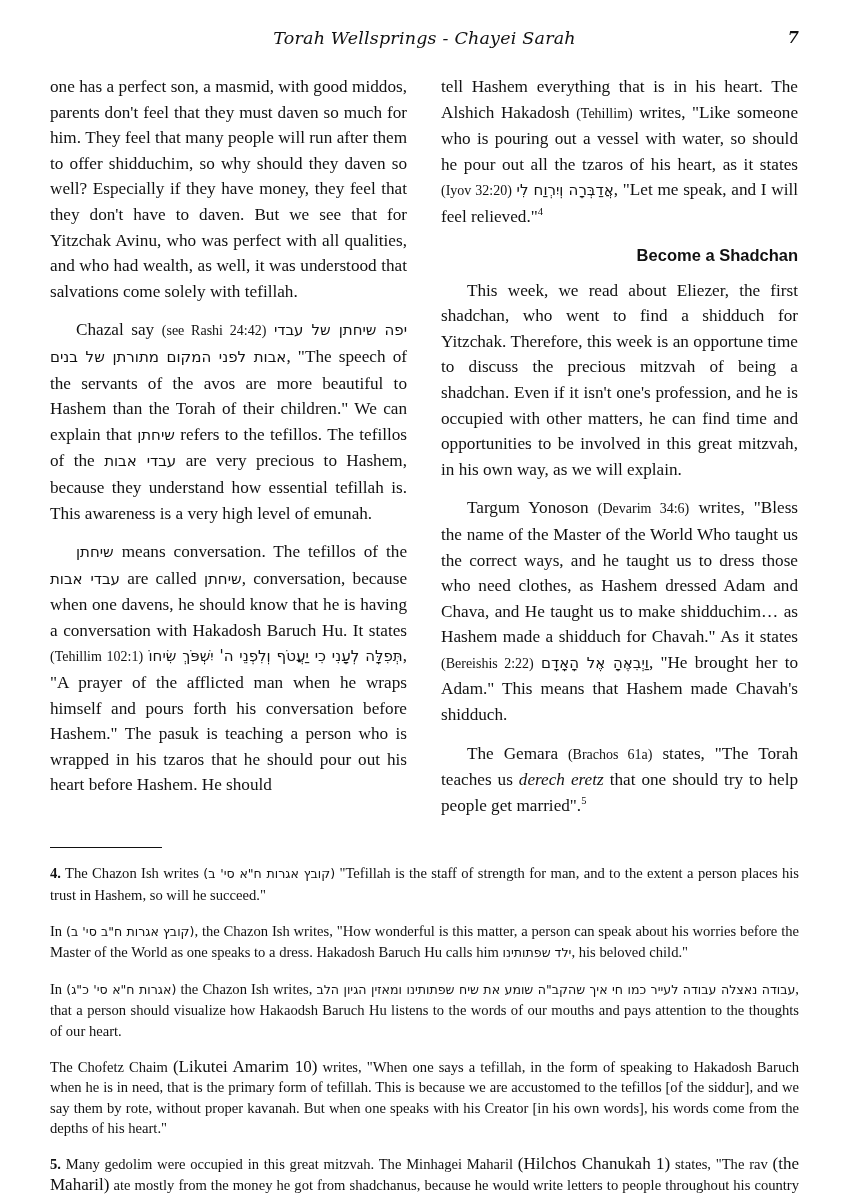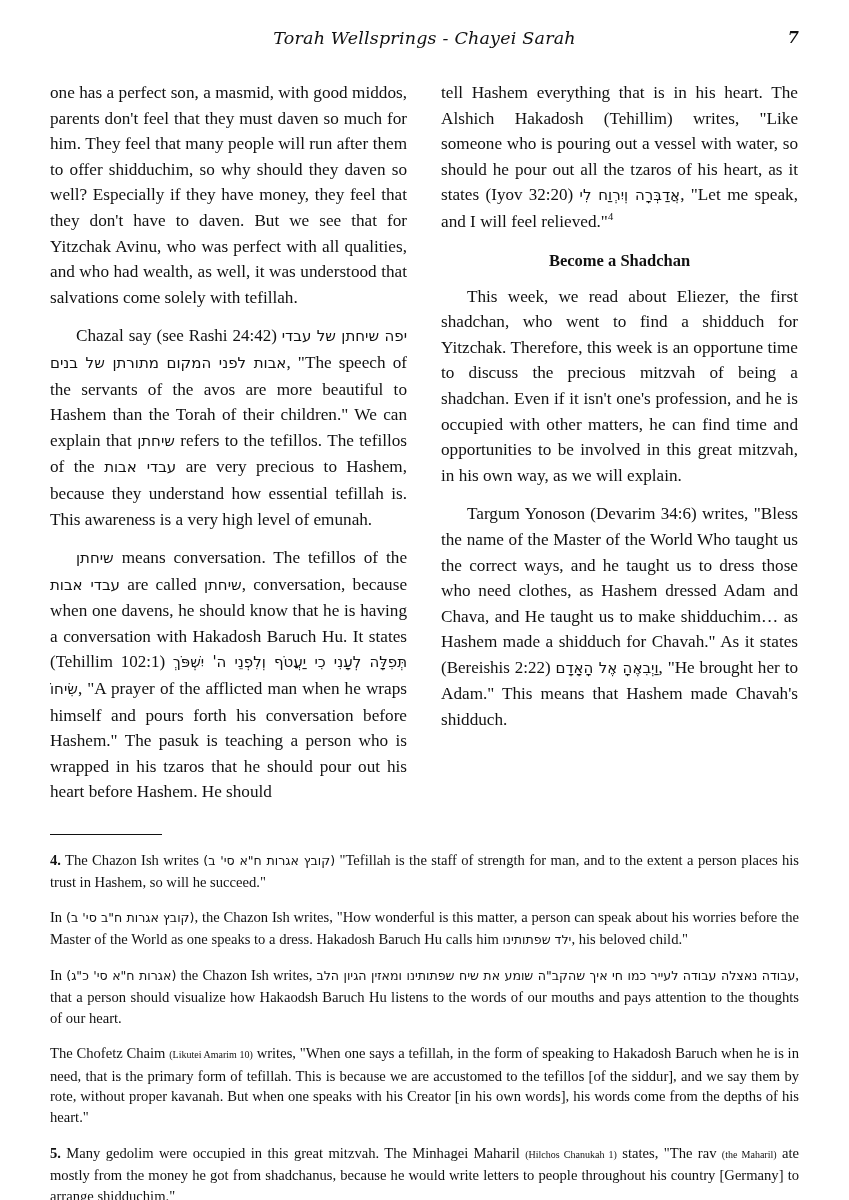--- a/index.html
+++ b/index.html
@@ -47,51 +47,51 @@
   
   .columns {
     display: flex;
     gap: 34px;
     align-items: flex-start;
   }
   .col {
     width: 357px;
   }
   .col p {
-    margin: 8px 0 13px 0;
+    margin: 2px 0 13px 0;
     font-size: 17.2px;
     line-height: 25.6px;
     text-align: justify;
     text-justify: inter-word;
     hyphens: none;
   }
   .col p.indent {
     text-indent: 26px;
   }
   .src {
-    font-size: 17px;
+    font-size: 14px;
     font-variant: normal;
   }
   .heb {
     font-family: "DejaVu Sans", sans-serif;
     font-size: 15px;
     direction: rtl;
     unicode-bidi: embed;
   }
   .it { font-style: italic; }
   sup {
     font-size: 10.5px;
     vertical-align: super;
     line-height: 0;
   }
   h2.subhead {
-    font-family: Liberation Serif, serif;
+    font-family: Liberation Sans, sans-serif;
     font-size: 16.5px;
     font-weight: bold;
-    text-align: center;
+    text-align: right;
     margin: 16px 0 13px 0;
   }
 
   
   .footnotes {
     margin-top: 16px;
   }
   .fn-rule {
     width: 112px;
     height: 0;
@@ -101,21 +101,21 @@
   .footnotes p {
     margin: 15px 0 12px 0;
     font-size: 14.6px;
     line-height: 20.6px;
     text-align: justify;
   }
   .fn-num {
     font-weight: bold;
   }
   .fn-src {
-    font-size: 10px;
+    font-size: 17px;
   }
   .fn-heb {
     font-family: "DejaVu Sans", sans-serif;
     font-size: 12.6px;
     direction: rtl;
     unicode-bidi: embed;
   }
 </style>
 </head>
 <body>
@@ -142,20 +142,21 @@
     <div class="col">
 
       <p><span>tell Hashem everything that is in his heart. The Alshich Hakadosh</span> <span class="src">(Tehillim)</span> <span>writes, "Like someone who is pouring out a vessel with water, so should he pour out all the tzaros of his heart, as it states</span> <span class="src">(Iyov 32:20)</span> <span class="heb">אֲדַבְּרָה וְיִרְוַח לִי</span><span>, "Let me speak, and I will feel relieved."</span><sup>4</sup></p>
 
       <h2 class="subhead">Become a Shadchan</h2>
 
       <p class="indent"><span>This week, we read about Eliezer, the first shadchan, who went to find a shidduch for Yitzchak. Therefore, this week is an opportune time to discuss the precious mitzvah of being a shadchan. Even if it isn't one's profession, and he is occupied with other matters, he can find time and opportunities to be involved in this great mitzvah, in his own way, as we will explain.</span></p>
 
       <p class="indent"><span>Targum Yonoson</span> <span class="src">(Devarim 34:6)</span> <span>writes, "Bless the name of the Master of the World Who taught us the correct ways, and he taught us to dress those who need clothes, as Hashem dressed Adam and Chava, and He taught us to make shidduchim… as Hashem made a shidduch for Chavah." As it states</span> <span class="src">(Bereishis 2:22)</span> <span class="heb">וַיְבִאֶהָ אֶל הָאָדָם</span><span>, "He brought her to Adam." This means that Hashem made Chavah's shidduch.</span></p>
 
+      <p class="indent"><span>The Gemara</span> <span class="src">(Brachos 61a)</span> <span>states, "The Torah teaches us</span> <span class="it">derech eretz</span> <span>that one should try to help people get married".</span><sup>5</sup></p>
 
     </div>
   </div>
 
   <div class="footnotes">
     <div class="fn-rule"></div>
 
     <p><span class="fn-num">4.</span> <span>The Chazon Ish writes</span> <span class="fn-heb">(קובץ אגרות ח"א סי' ב)</span> <span>"Tefillah is the staff of strength for man, and to the extent a person places his trust in Hashem, so will he succeed."</span></p>
 
     <p><span>In</span> <span class="fn-heb">(קובץ אגרות ח"ב סי' ב)</span><span>, the Chazon Ish writes, "How wonderful is this matter, a person can speak about his worries before the Master of the World as one speaks to a dress. Hakadosh Baruch Hu calls him</span> <span class="fn-heb">ילד שפתותינו</span><span>, his beloved child."</span></p>

